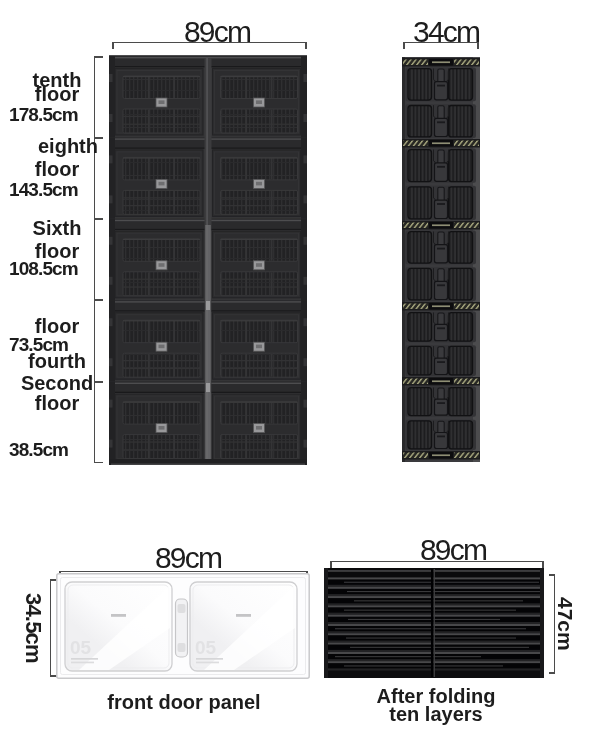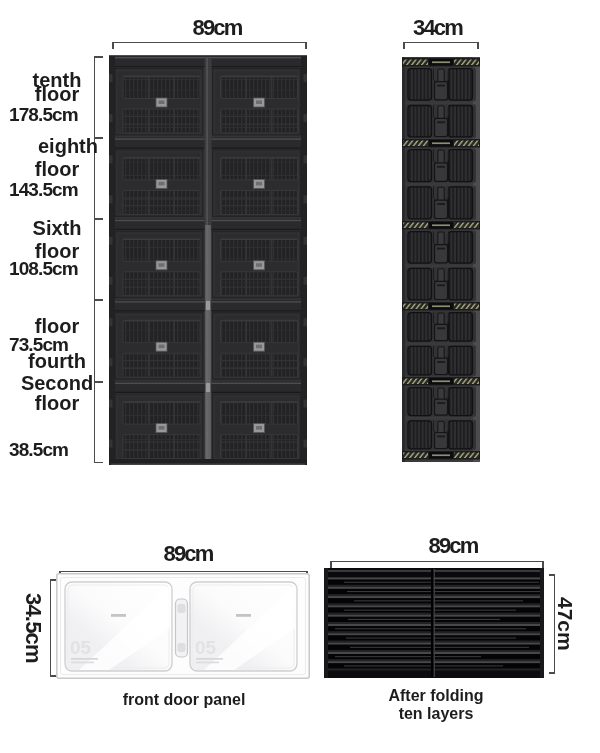--- a/index.html
+++ b/index.html
@@ -6,22 +6,22 @@
   body{width:600px;height:753px;background:#ffffff;position:relative;overflow:hidden;
        font-family:"Liberation Sans",sans-serif;color:#1d1d1d;}
   .abs{position:absolute;}
   .dimh{position:absolute;height:0;border-top:1.6px solid #4b4b4b;}
   .dimh i{position:absolute;top:0;width:1.6px;height:6px;background:#4b4b4b;}
   .dimh i.l{left:0;} .dimh i.r{right:0;}
   .dimv{position:absolute;width:0;border-left:1.6px solid #4b4b4b;}
   .dimv i{position:absolute;height:1.6px;width:6px;background:#4b4b4b;}
   .dimv i.t{top:0;} .dimv i.b{bottom:0;}
   .dimv.tickright i{left:0;} .dimv.tickleft i{right:0;}
-  .big{font-size:22px;font-weight:bold;letter-spacing:-1.8px;}
-  .cap{font-size:16px;font-weight:bold;}
+  .big{font-size:30px;font-weight:normal;letter-spacing:-1.8px;}
+  .cap{font-size:20px;font-weight:bold;}
   .fl{position:absolute;width:90px;text-align:center;font-weight:bold;font-size:20px;line-height:1;}
   .fn{position:absolute;width:90px;font-weight:bold;font-size:19px;line-height:1;letter-spacing:-0.9px;}
   .vtext{transform:rotate(90deg);transform-origin:center center;white-space:nowrap;}
 </style>
 </head>
 <body>
 
 <div class="abs big" style="left:119px;top:15px;width:196px;text-align:center;">89cm</div>
 
 <div class="dimh" style="left:112px;top:42px;width:195px;">

